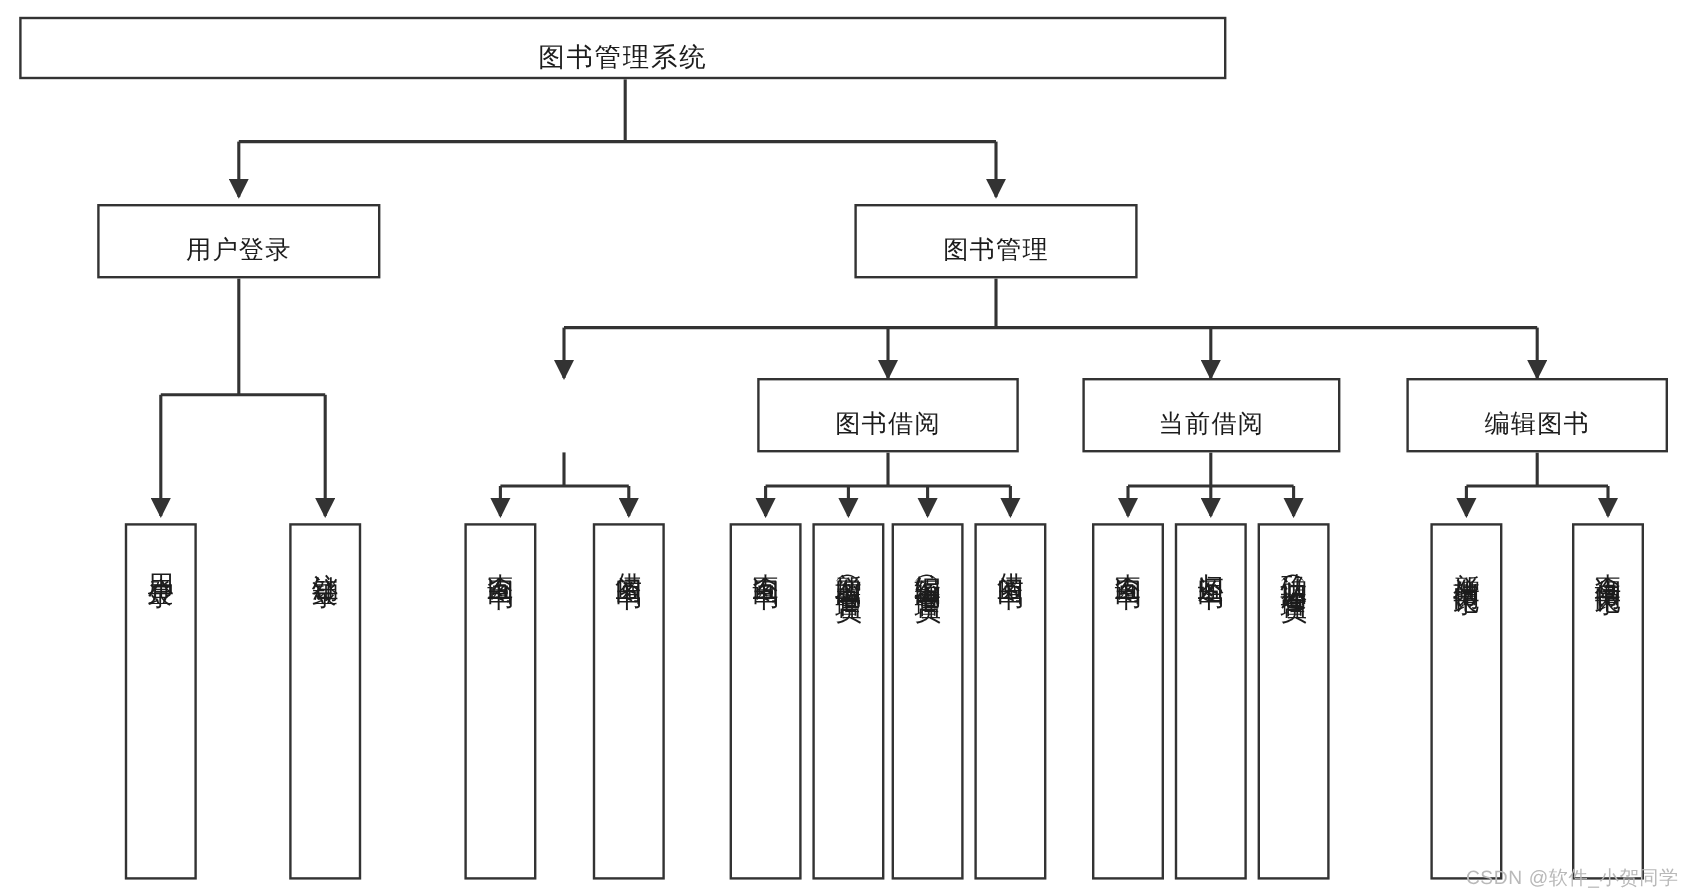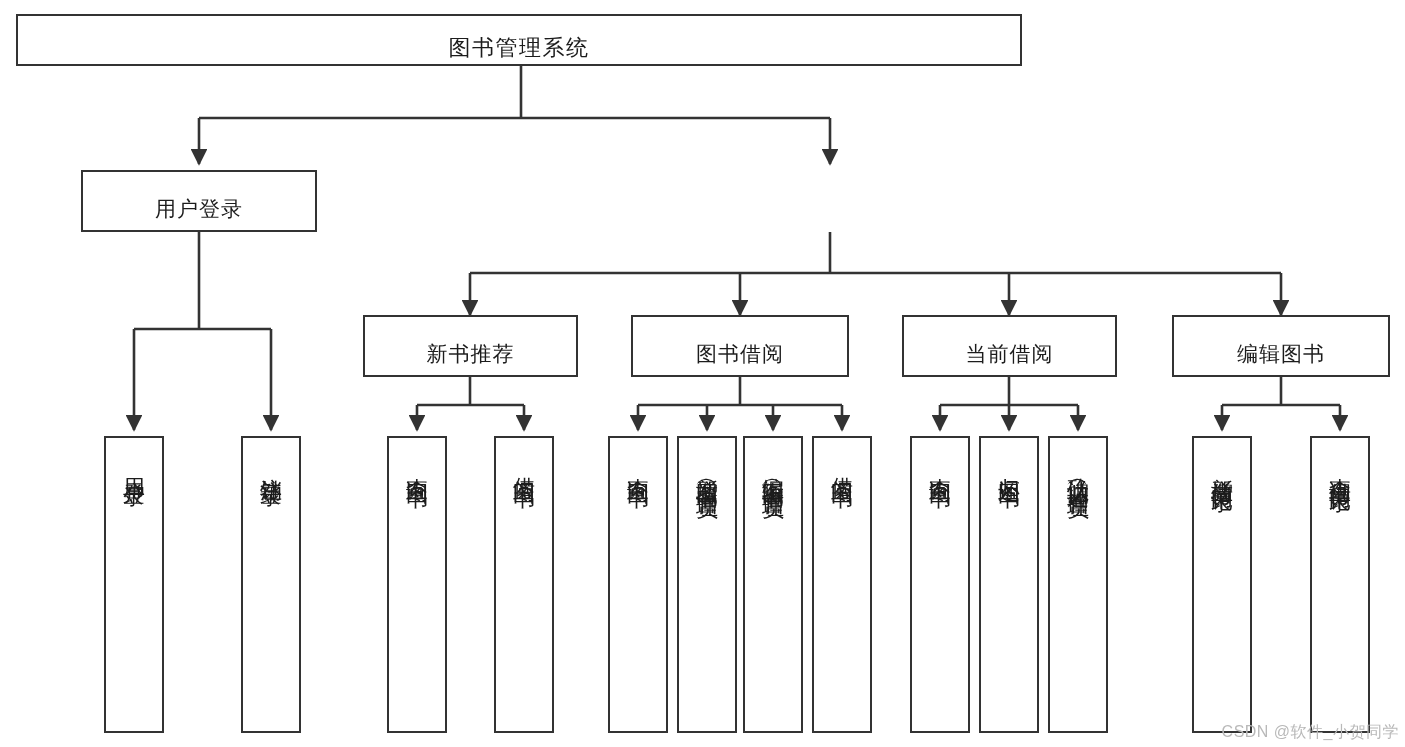--- a/index.html
+++ b/index.html
@@ -136,24 +136,24 @@
   </svg>
 
   <div class="node horiz root" style="left:16px; top:14px; width:1006px; height:52px;">
     <span class="node-label">图书管理系统</span>
   </div>
 
   <div class="node horiz" style="left:81px; top:170px; width:236px; height:62px;">
     <span class="node-label">用户登录</span>
   </div>
 
-
-  <div class="node horiz" style="left:363px; top:315px; width:215px; height:62px;">
-    <span class="node-label">新书推荐</span>
-  </div>
+  <div class="node horiz" style="left:712px; top:170px; width:236px; height:62px;">
+    <span class="node-label">图书管理</span>
+  </div>
+
 
   <div class="node horiz" style="left:631px; top:315px; width:218px; height:62px;">
     <span class="node-label">图书借阅</span>
   </div>
 
   <div class="node horiz" style="left:902px; top:315px; width:215px; height:62px;">
     <span class="node-label">当前借阅</span>
   </div>
 
   <div class="node horiz" style="left:1172px; top:315px; width:218px; height:62px;">

